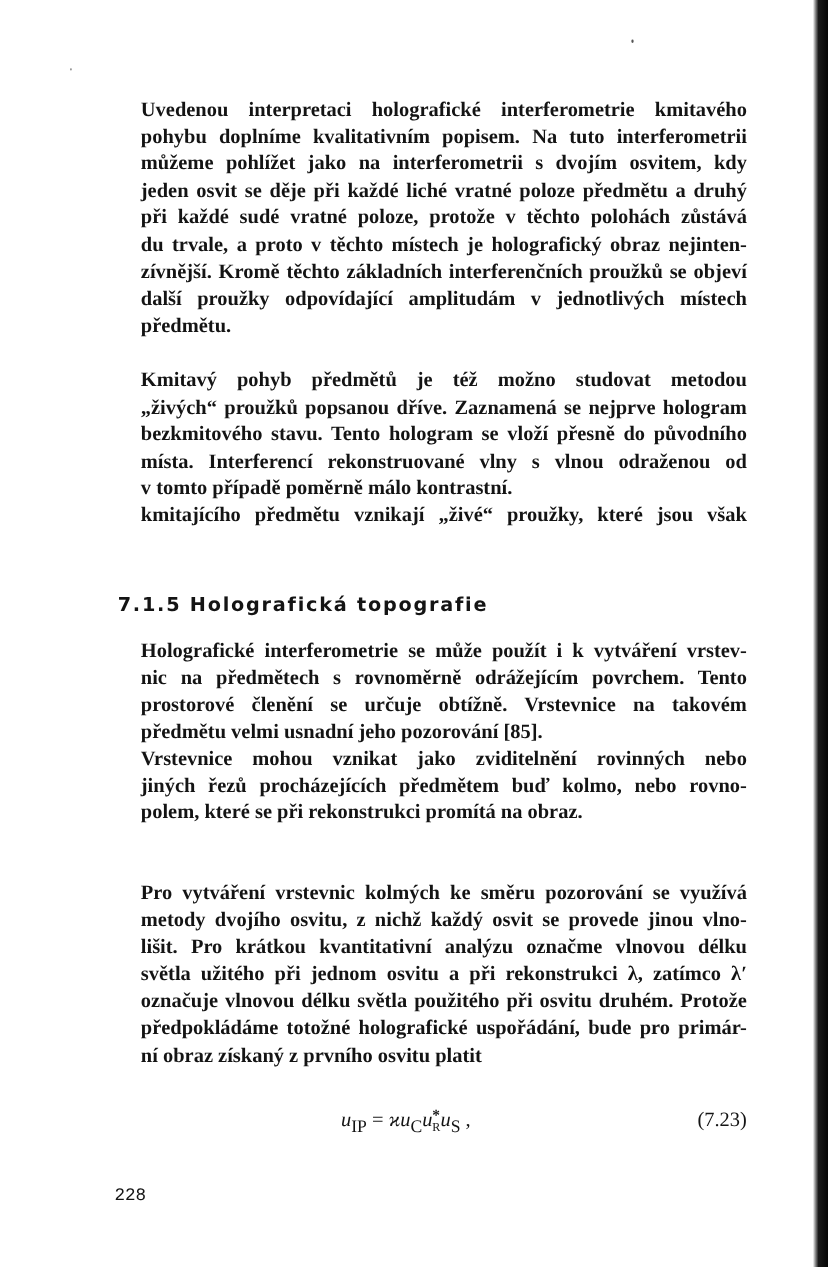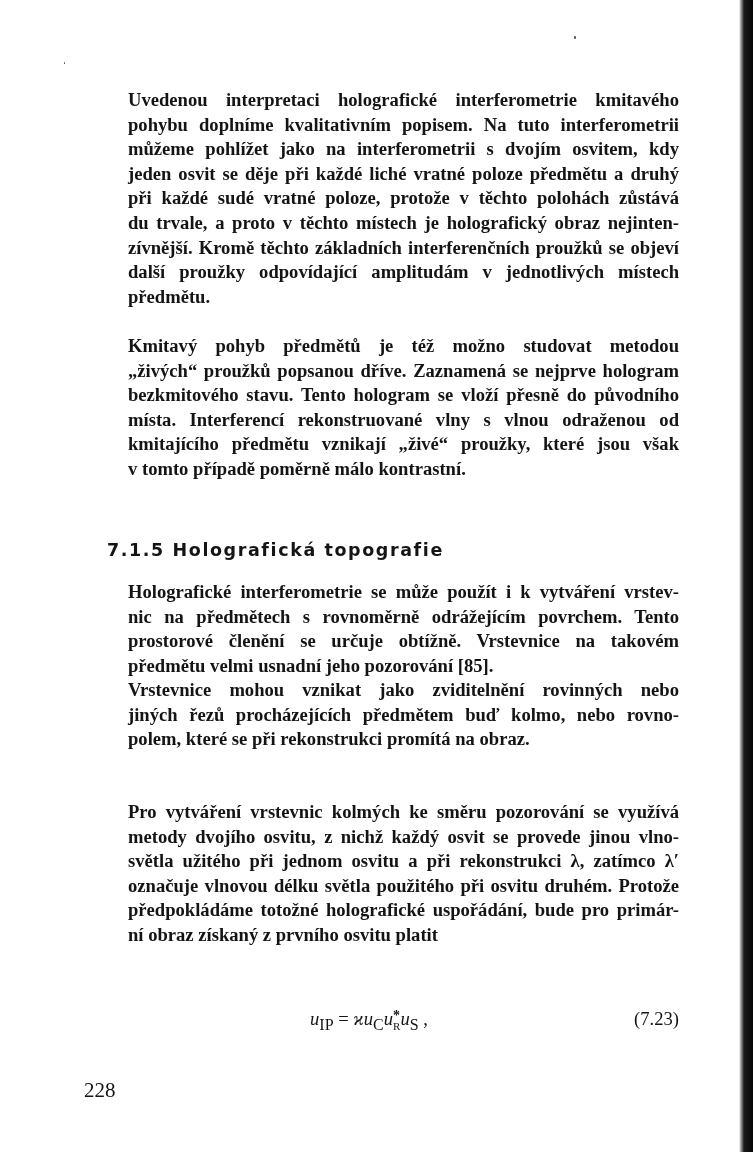--- a/index.html
+++ b/index.html
@@ -27,21 +27,21 @@
   }
   .equation-row {
     position: absolute; left: 0; top: 920px; width: 572px; height: 28px; font-size: 18.6px;
   }
   .equation {
     position: absolute; left: 203px; top: 0; font-style: italic; white-space: nowrap;
   }
   .equation sub, .equation sup { font-style: normal; font-size: 16px; }
   .eq-number { position: absolute; right: 0; top: 0; }
   .page-number {
-    position: absolute; left: 84px; top: 1078px; font-size: 21px;
+    position: absolute; left: 104px; top: 1078px; font-size: 16px; font-family: Liberation Mono, monospace;
   }
   .block1 { position: absolute; left: 0; top: 0; width: 572px; }
   .block2 { position: absolute; left: 0; top: 246px; width: 572px; }
   .block3 { position: absolute; left: 0; top: 492px; width: 572px; }
   .block4 { position: absolute; left: 0; top: 590px; width: 572px; }
   .block5 { position: absolute; left: 0; top: 712px; width: 572px; }
   .speck { position: absolute; width: 2px; height: 3px; background: #555; border-radius: 1px; }
 </style>
 </head>
 <body>
@@ -63,22 +63,22 @@
       <span class="line last">předmětu.</span>
     </p>
   </div>
 
   <div class="block2">
     <p class="para">
       <span class="line">Kmitavý pohyb předmětů je též možno studovat metodou</span>
       <span class="line">„živých“ proužků popsanou dříve. Zaznamená se nejprve hologram</span>
       <span class="line">bezkmitového stavu. Tento hologram se vloží přesně do původního</span>
       <span class="line">místa. Interferencí rekonstruované vlny s vlnou odraženou od</span>
+      <span class="line last">v tomto případě poměrně málo kontrastní.</span>
       <span class="line">kmitajícího předmětu vznikají „živé“ proužky, které jsou však</span>
-      <span class="line last">v tomto případě poměrně málo kontrastní.</span>
     </p>
   </div>
 
   <h2 class="heading">7.1.5 Holografická topografie</h2>
 
   <div class="block3">
     <p class="para">
       <span class="line">Holografické interferometrie se může použít i k vytváření vrstev-</span>
       <span class="line">nic na předmětech s rovnoměrně odrážejícím povrchem. Tento</span>
       <span class="line">prostorové členění se určuje obtížně. Vrstevnice na takovém</span>
@@ -91,20 +91,21 @@
       <span class="line">Vrstevnice mohou vznikat jako zviditelnění rovinných nebo</span>
       <span class="line">jiných řezů procházejících předmětem buď kolmo, nebo rovno-</span>
       <span class="line last">polem, které se při rekonstrukci promítá na obraz.</span>
     </p>
   </div>
 
   <div class="block5">
     <p class="para">
       <span class="line">Pro vytváření vrstevnic kolmých ke směru pozorování se využívá</span>
       <span class="line">metody dvojího osvitu, z nichž každý osvit se provede jinou vlno-</span>
+      <span class="line">lišit. Pro krátkou kvantitativní analýzu označme vlnovou délku</span>
       <span class="line">světla užitého při jednom osvitu a při rekonstrukci λ, zatímco λ′</span>
       <span class="line">označuje vlnovou délku světla použitého při osvitu druhém. Protože</span>
       <span class="line">předpokládáme totožné holografické uspořádání, bude pro primár-</span>
       <span class="line last">ní obraz získaný z prvního osvitu platit</span>
     </p>
   </div>
 
   <div class="equation-row">
     <span class="equation"><span>u</span><sub>IP</sub><span style="font-style:normal"> = </span><span>ϰ</span><span>u</span><sub>C</sub><span>u</span><span style="display:inline-flex;flex-direction:column;vertical-align:middle;line-height:10px;font-style:normal;font-size:11px;">
           <span style="font-size:14px;font-weight:bold;">*</span>

